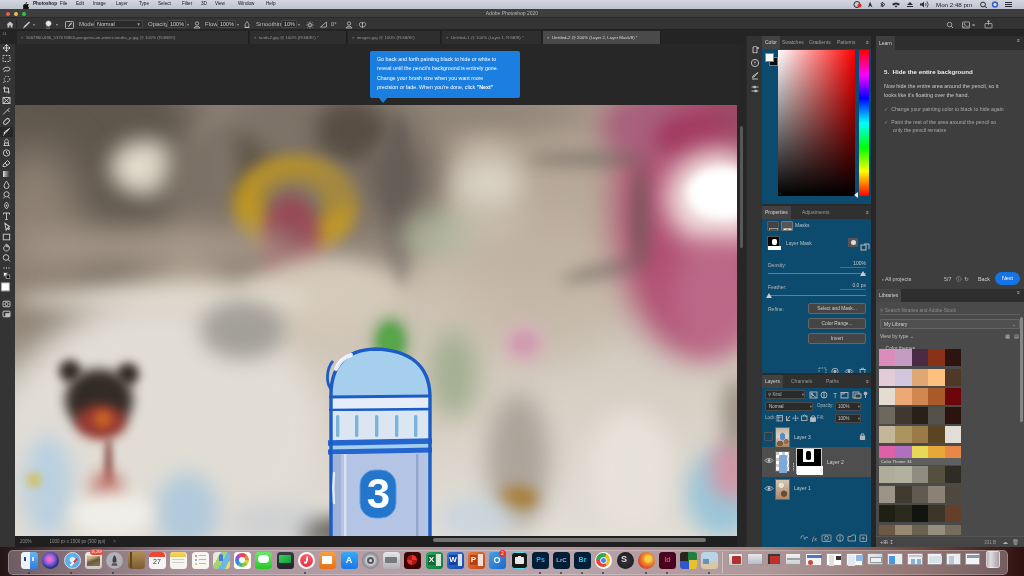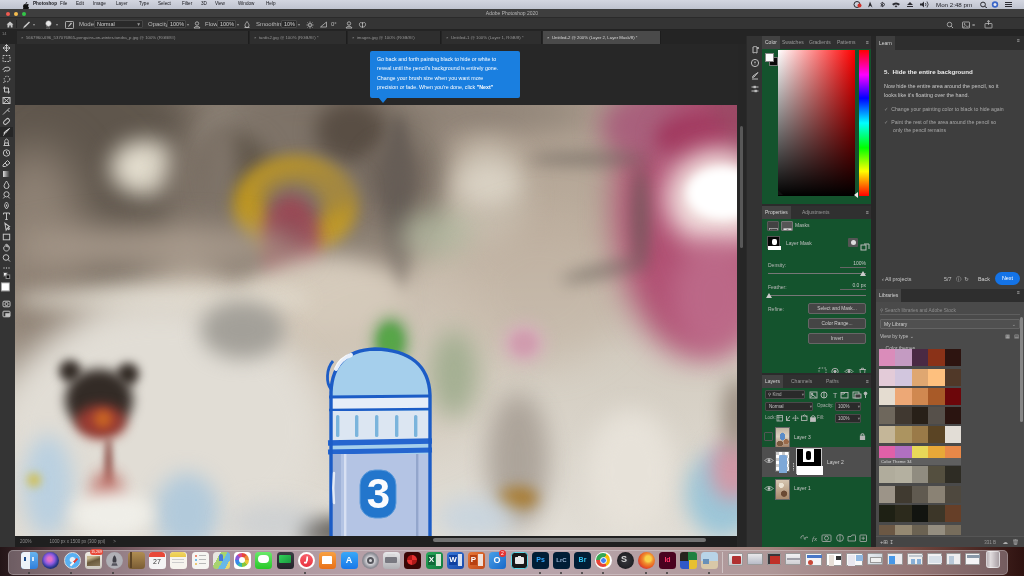--- a/index.html
+++ b/index.html
@@ -24,21 +24,21 @@
 #toolbar{left:0;top:44px;width:16px;height:503px;background:#343434;border-right:1px solid #2a2a2a;}
 
 #canvas{left:15px;top:44px;width:723px;height:503px;background:#272727;overflow:hidden;}
 #photo{position:absolute;left:0;top:61px;width:722px;height:431px;background:linear-gradient(180deg,#ae9f90 0%,#bcae9e 30%,#d3ccc0 58%,#e2ded6 100%);overflow:hidden;}
 #photo .b{position:absolute;border-radius:50%;}
 #statusbar{position:absolute;left:0;top:492px;width:722px;height:11px;background:#1f1f1f;color:#8f8f8f;font-size:4.5px;line-height:11px;}
 
 #gutter{left:738px;top:44px;width:8px;height:503px;background:#262626;}
 #vscroll{position:absolute;left:2px;top:82px;width:3px;height:122px;background:#585858;border-radius:2px;}
 #iconstrip{left:746px;top:36px;width:16px;height:511px;background:#333333;border-left:1px solid #2a2a2a;}
-#panels{left:762px;top:36px;width:110px;height:511px;background:#14532d;color:#c6c6c6;}
+#panels{left:762px;top:36px;width:110px;height:511px;background:#0c4a6e;color:#c6c6c6;}
 #rsep{left:871px;top:36px;width:5px;height:511px;background:#262626;}
 #learn{left:876px;top:36px;width:148px;height:253px;background:#3e3e3e;color:#c9c9c9;}
 #libraries{left:876px;top:289px;width:148px;height:258px;background:#4a4a4a;color:#c9c9c9;}
 .ptabrow{position:absolute;left:0;width:100%;height:13px;background:#303030;font-size:5px;color:#9a9a9a;}
 .ptab{position:absolute;top:0;height:13px;line-height:13px;padding:0 3px;}
 .ptab.on{background:#424242;color:#d6d6d6;}
 .btnp{width:58px;height:11px;background:#454545;border:1px solid #666;border-radius:2px;font-size:4.8px;color:#cecece;text-align:center;line-height:10px;}
 .sw{position:absolute;width:82px;height:17px;display:flex;}
 .sw div{flex:1;}
 

